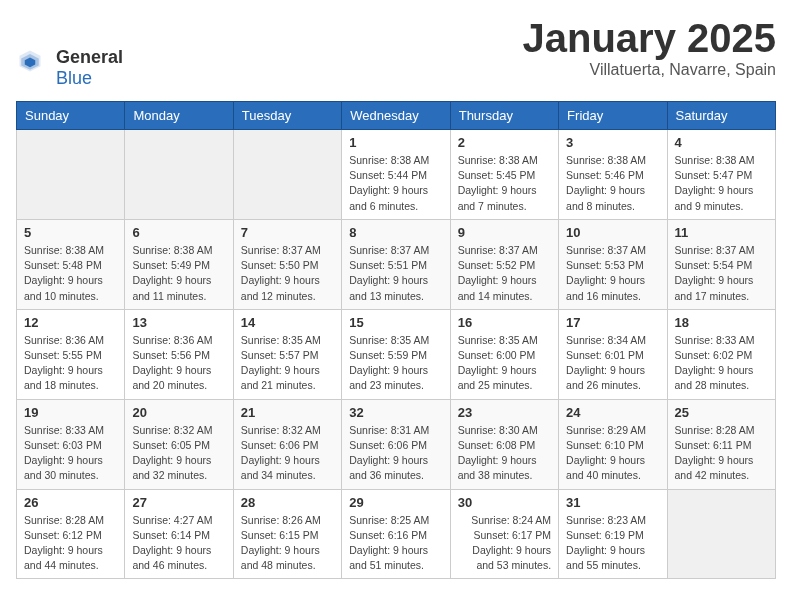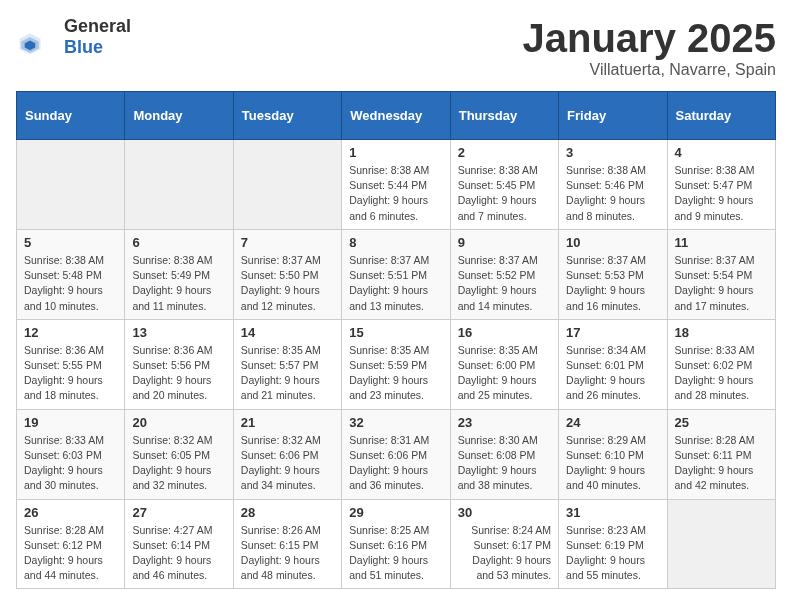--- a/index.html
+++ b/index.html
@@ -11,31 +11,32 @@
       padding: 16px;
     }
     .header-area {
       display: flex;
       justify-content: space-between;
       align-items: flex-start;
       margin-bottom: 12px;
     }
     .logo {
       display: flex;
-      align-items: flex-end;
-      gap: 20px;
+      align-items: flex-start;
+      gap: 12px;
+      margin-top: 31px;
     }
     .logo-text-general {
       font-size: 18px;
       font-weight: bold;
       color: #333;
     }
     .logo-text-blue {
       font-size: 18px;
-      font-weight: bold;
+      font-weight: normal;
       color: #2a6ebb;
     }
     .logo-icon {
       width: 28px;
       height: 28px;
     }
     .title-block {
       text-align: right;
     }
     .month-title {
@@ -49,23 +50,23 @@
     }
     .calendar-table {
       width: 100%;
       border-collapse: collapse;
       border: 1px solid #ccc;
     }
     .calendar-table th {
       background-color: #2a6ebb;
       color: #fff;
       text-align: left;
-      padding: 16px 8px;
+      padding: 6px 8px;
       font-size: 13px;
-      font-weight: bold;
+      font-weight: normal;
       border: 1px solid #1a4e8a;
     }
     .calendar-table td {
       vertical-align: top;
       border: 1px solid #ccc;
       padding: 5px 7px;
       width: calc(100% / 7);
       min-height: 85px;
       background: #fff;
     }

